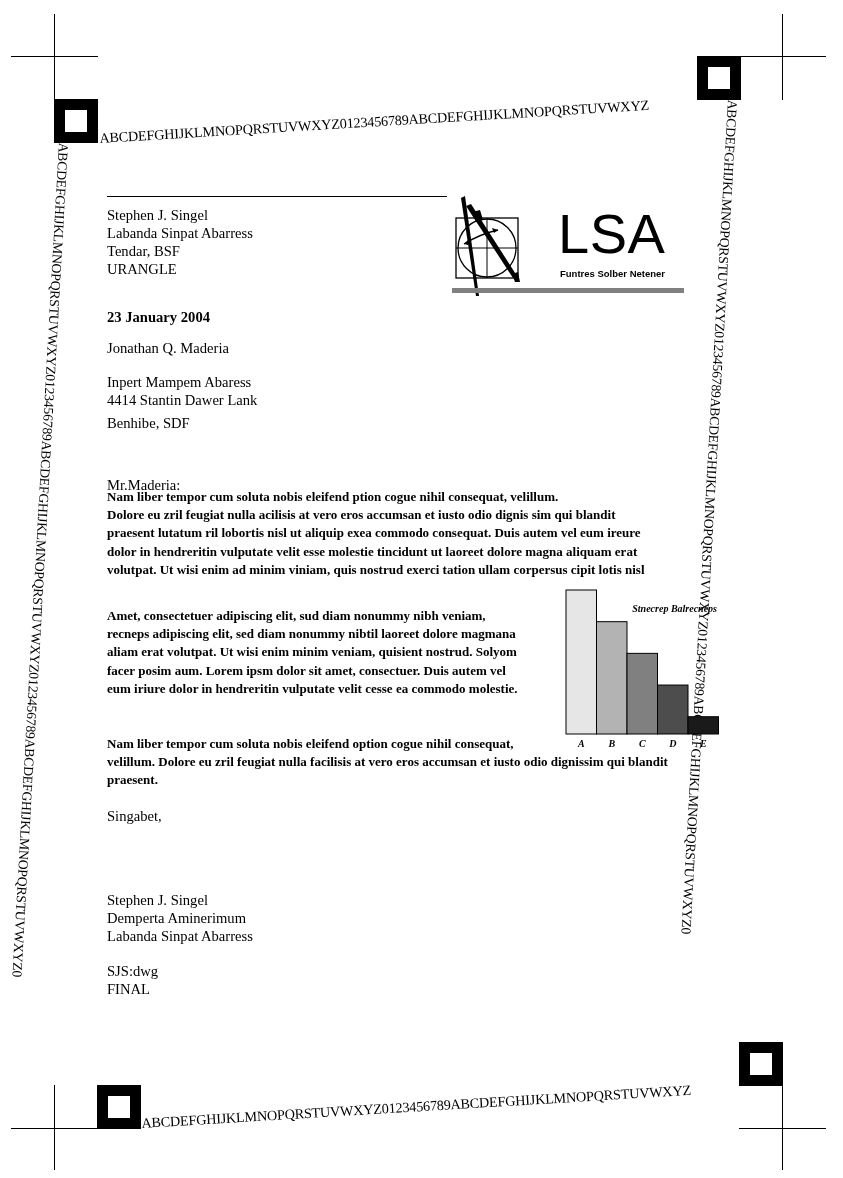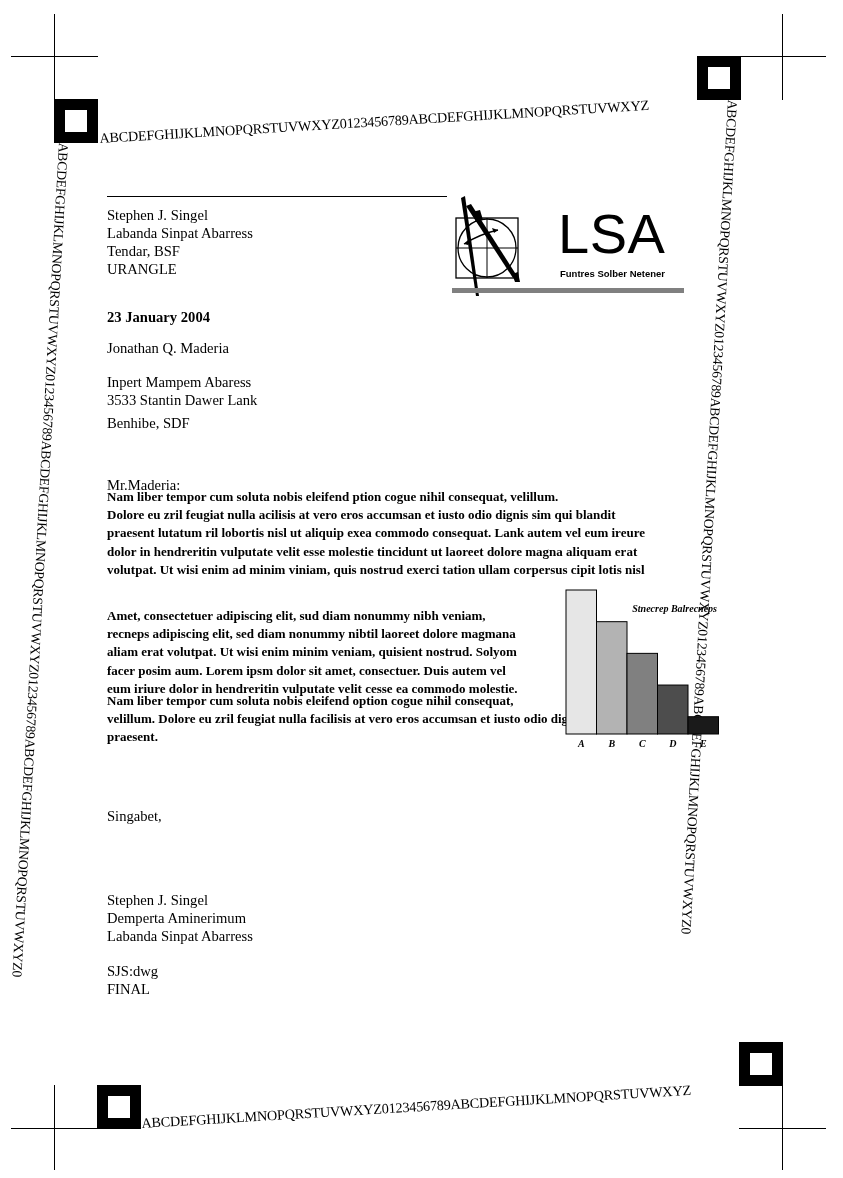--- a/index.html
+++ b/index.html
@@ -73,43 +73,43 @@
   <div class="line" style="top:224px;">Labanda Sinpat Abarress</div>
   <div class="line" style="top:242px;">Tendar, BSF</div>
   <div class="line" style="top:260px;">URANGLE</div>
 </div>
 
 <div class="line" style="top:308px;font-weight:bold;">23 January 2004</div>
 
 <div>
   <div class="line" style="top:339px;">Jonathan Q. Maderia</div>
   <div class="line" style="top:373px;">Inpert Mampem Abaress</div>
-  <div class="line" style="top:391px;">3533 Stantin Dawer Lank</div>
+  <div class="line" style="top:391px;">4414 Stantin Dawer Lank</div>
   <div class="line" style="top:414px;">Benhibe, SDF</div>
 </div>
 
 <div class="line" style="top:476px;">Mr.Maderia:</div>
 
 <div class="para" style="top:488px;">
   <span>Nam liber tempor cum soluta nobis eleifend ption cogue nihil consequat, velillum.</span>
   <span>Dolore eu zril feugiat nulla acilisis at vero eros accumsan et iusto odio dignis sim qui blandit</span>
-  <span>praesent lutatum ril lobortis nisl ut aliquip exea commodo consequat. Lank autem vel eum ireure</span>
+  <span>praesent lutatum ril lobortis nisl ut aliquip exea commodo consequat. Duis autem vel eum ireure</span>
   <span>dolor in hendreritin vulputate velit esse molestie tincidunt ut laoreet dolore magna aliquam erat</span>
   <span>volutpat. Ut wisi enim ad minim viniam, quis nostrud exerci tation ullam corpersus cipit lotis nisl</span>
 </div>
 
 <div class="para" style="top:607px;">
   <span>Amet, consectetuer adipiscing elit, sud diam nonummy nibh veniam,</span>
   <span>recneps adipiscing elit, sed diam nonummy nibtil laoreet dolore magmana</span>
   <span>aliam erat volutpat. Ut wisi enim minim veniam, quisient nostrud. Solyom</span>
   <span>facer posim aum. Lorem ipsm dolor sit amet, consectuer. Duis autem vel</span>
   <span>eum iriure dolor in hendreritin vulputate velit cesse ea commodo molestie.</span>
 </div>
 
-<div class="para" style="top:692px;">
+<div class="para" style="top:735px;">
   <span>Nam liber tempor cum soluta nobis eleifend option cogue nihil consequat,</span>
   <span>velillum. Dolore eu zril feugiat nulla facilisis at vero eros accumsan et iusto odio dignissim qui blandit</span>
   <span>praesent.</span>
 </div>
 
 <svg id="bar-chart" class="abs" style="left:560px; top:584px;" width="170" height="170" viewBox="0 0 170 170">
   <text id="chart-title" class="chart-label" x="157" y="28" text-anchor="end" font-size="10.5">Stnecrep Balrecneps</text>
   <g id="bars">
       <rect x="6" y="6" width="30.5" height="144" fill="#e6e6e6" stroke="#000" stroke-width="1"></rect>
       <rect x="36.5" y="37.67999999999999" width="30.5" height="112.32000000000001" fill="#b3b3b3" stroke="#000" stroke-width="1"></rect>

